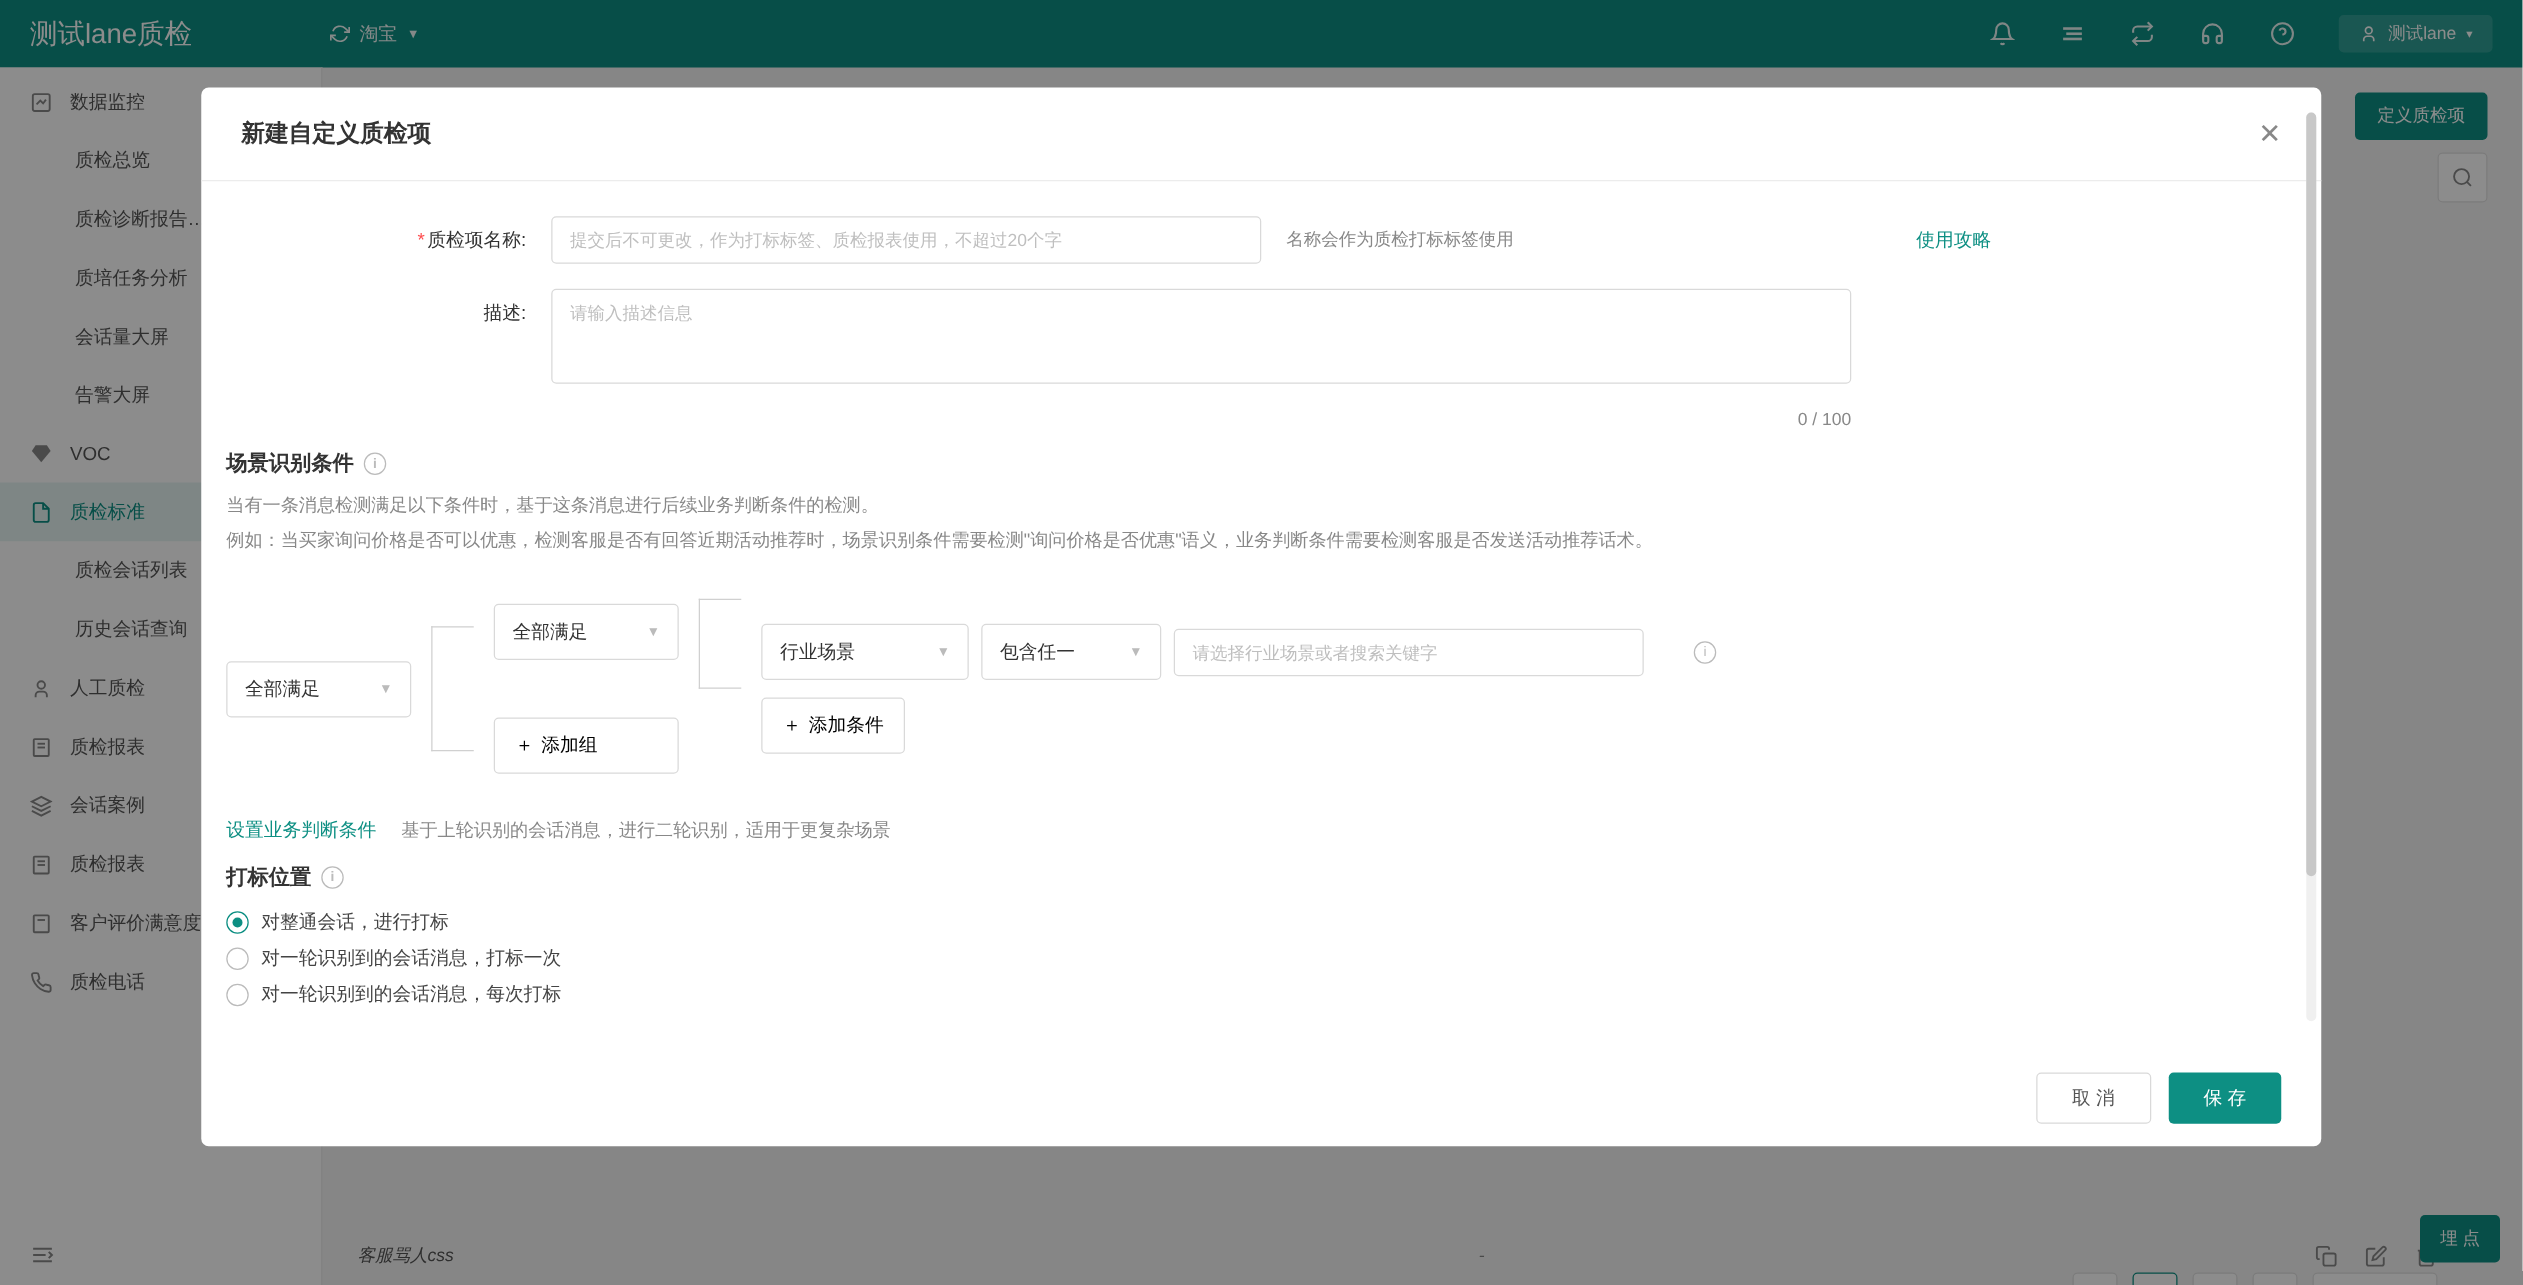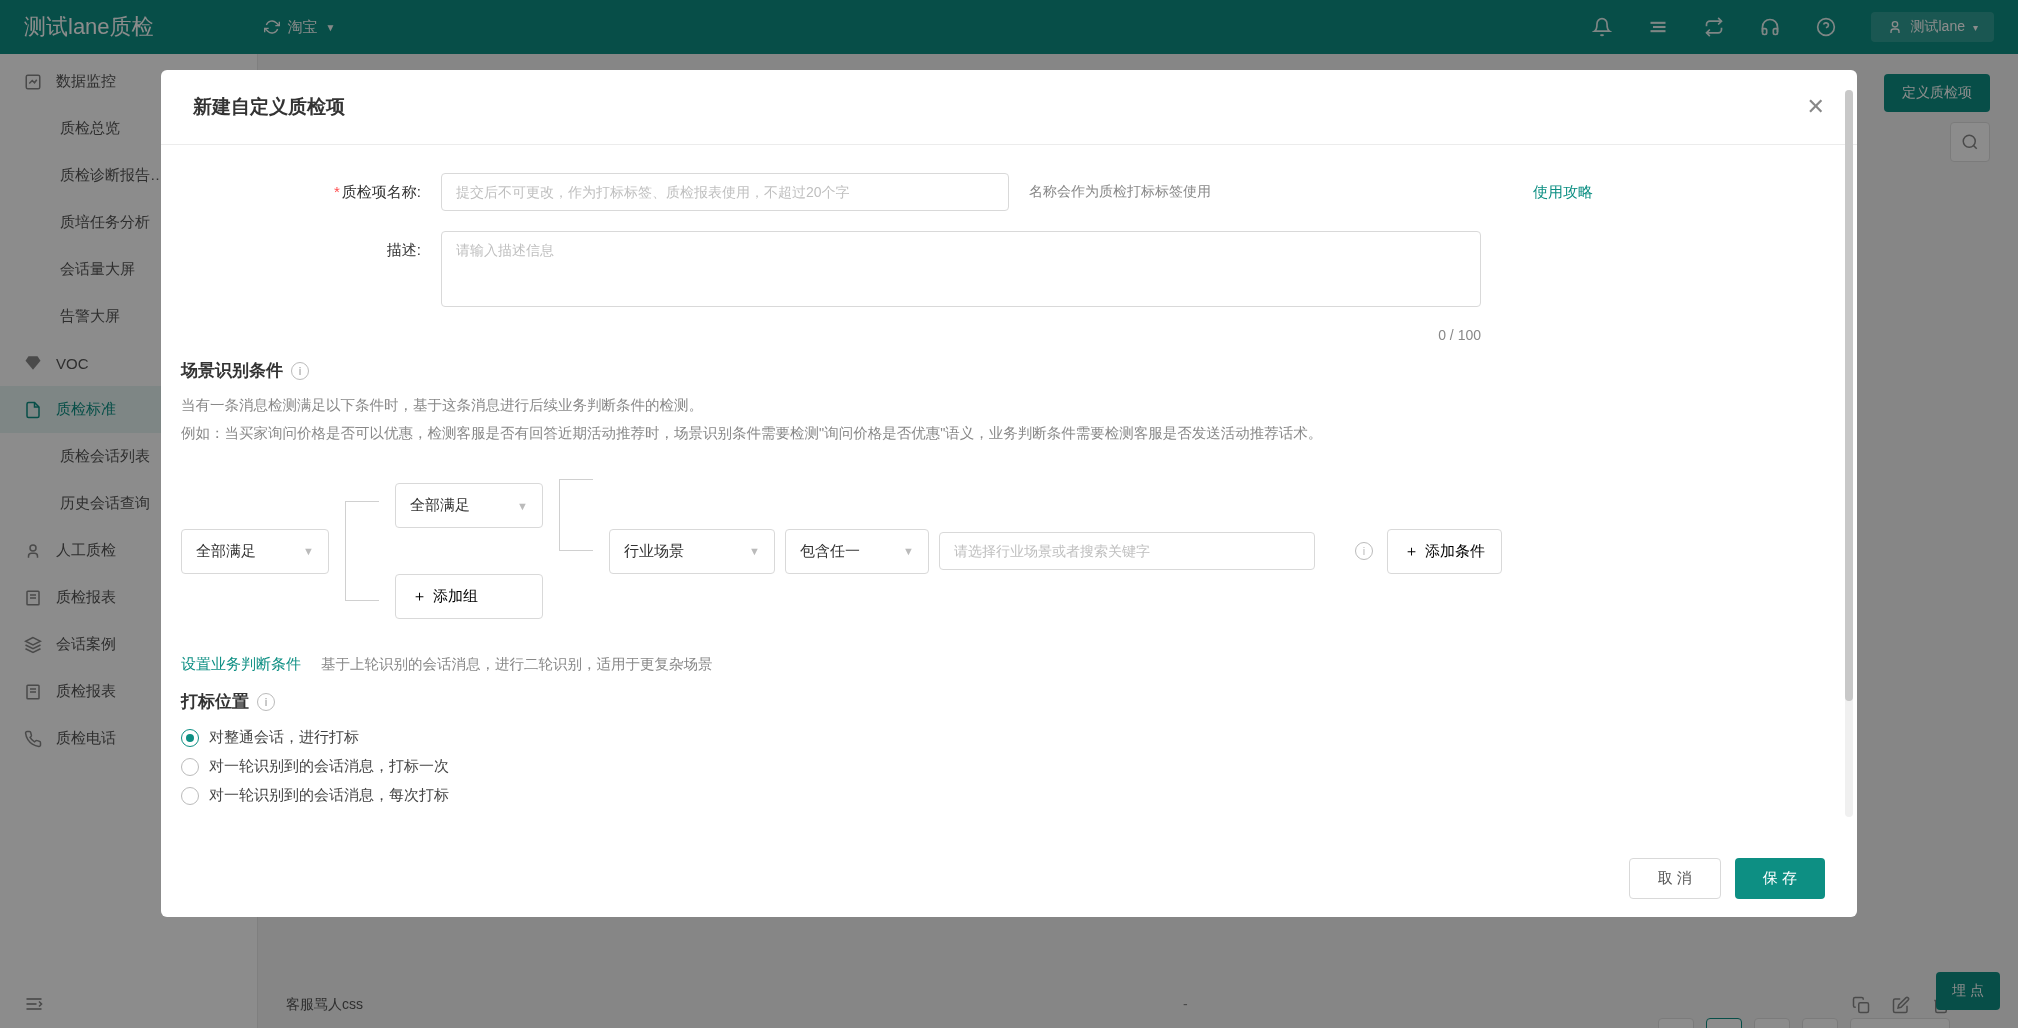--- a/index.html
+++ b/index.html
@@ -23,21 +23,21 @@
 .sb-icon { width: 18px; height: 18px; display: inline-flex; opacity: 0.7; }
 .sb-toggle { margin-top: auto; padding: 14px 24px; display: flex; align-items: center; gap: 14px; cursor: pointer; color: #888; }
 .sb-arrow { margin-left: auto; color: #aaa; font-size: 12px; }
 
 
 .main { flex: 1; position: relative; padding: 20px 28px; }
 .top-action { position: absolute; right: 28px; top: 20px; }
 .btn-primary { background: #0d8f83; color: #fff; border: none; padding: 10px 18px; border-radius: 4px; font-size: 14px; cursor: pointer; }
 .search-btn-top { position: absolute; right: 28px; top: 68px; width: 40px; height: 40px; border: 1px solid #e0e0e0; background: #fff; display: flex; align-items: center; justify-content: center; border-radius: 4px; cursor: pointer; color: #888; }
 
-.footer-ghost { position: absolute; bottom: 14px; left: 28px; right: 28px; display: flex; align-items: flex-start; color: #888; font-size: 14px; }
+.footer-ghost { position: absolute; bottom: 14px; left: 28px; right: 28px; display: flex; align-items: flex-start; color: #888; font-size: 14px; font-style: italic; }
 .row-icons { display: flex; gap: 22px; margin-left: auto; margin-right: 40px; color: #888; }
 .pager { display: flex; align-items: center; gap: 12px; }
 .pg-btn { min-width: 36px; height: 36px; border: 1px solid #e0e0e0; background: #fff; display: flex; align-items: center; justify-content: center; border-radius: 4px; cursor: pointer; font-size: 14px; }
 .pg-btn.act { border-color: #0d8f83; color: #0d8f83; }
 .pg-select { padding: 0 12px; min-width: 100px; justify-content: space-between; gap: 6px; }
 .pg-txt { font-size: 14px; color: #555; }
 
 
 .float-btn { position: fixed; right: 18px; bottom: 18px; background: #0d8f83; color: #fff; padding: 10px 16px; border-radius: 4px; font-size: 14px; cursor: pointer; }
 
@@ -64,21 +64,21 @@
 
 .section { margin: 16px 0 10px 0; }
 .section-title { font-size: 17px; font-weight: 600; display: flex; align-items: center; gap: 8px; }
 .info-ico { width: 18px; height: 18px; border: 1px solid #bbb; border-radius: 50%; display: inline-flex; align-items: center; justify-content: center; font-size: 11px; color: #bbb; cursor: pointer; }
 .section-sub { color: #888; margin-top: 10px; line-height: 1.9; font-size: 14.5px; max-width: 1320px; }
 
 .cond-tree { display: flex; align-items: center; gap: 16px; margin: 32px 0 32px 0; }
 .sel { border: 1px solid #d9d9d9; border-radius: 4px; padding: 12px 14px; min-width: 148px; display: flex; align-items: center; justify-content: space-between; background: #fff; cursor: pointer; font-size: 15px; }
 .sel .chev { color: #bbb; font-size: 11px; }
 .cond-col { display: flex; flex-direction: column; gap: 46px; position: relative; }
-.cond-col2 { display: flex; gap: 14px; }
+.cond-col2 { display: flex; flex-direction: column; gap: 14px; }
 .cond-leaf { display: flex; align-items: center; gap: 10px; }
 .inp-scene { width: 376px; }
 .add-btn { border: 1px solid #d9d9d9; border-radius: 4px; padding: 12px 16px; background: #fff; cursor: pointer; font-size: 15px; display: flex; align-items: center; gap: 6px; }
 .bracket { width: 34px; border-left: 1px solid #d0d0d0; border-top: 1px solid #d0d0d0; border-bottom: 1px solid #d0d0d0; align-self: stretch; margin: 22px 0; }
 .bracket.sm { margin: 22px 0; }
 
 .action-link { color: #0d8f83; font-size: 15px; cursor: pointer; margin-right: 20px; }
 .action-desc { color: #888; font-size: 14.5px; }
 .action-row { display: flex; align-items: center; margin: 6px 0 16px 0; }
 
@@ -238,20 +238,29 @@
       </div>
     <div class="sb-item">
         <span class="sb-icon">
           <svg width="18" height="18" viewBox="0 0 24 24" fill="none" stroke="currentColor" stroke-width="2">
             <rect x="4" y="3" width="16" height="18" rx="1"></rect>
             <line x1="8" y1="8" x2="16" y2="8"></line>
             <line x1="8" y1="12" x2="16" y2="12"></line>
           </svg>
         </span>
         <span>质检报表</span>
+      </div>
+    <div class="sb-item">
+        <span class="sb-icon">
+          <svg width="18" height="18" viewBox="0 0 24 24" fill="none" stroke="currentColor" stroke-width="2">
+            <rect x="4" y="3" width="16" height="18" rx="1"></rect>
+            <line x1="8" y1="8" x2="16" y2="8"></line>
+          </svg>
+        </span>
+        <span>客户评价满意度</span>
       </div>
     <div class="sb-item" style="padding-bottom:8px">
         <span class="sb-icon">
           <svg width="18" height="18" viewBox="0 0 24 24" fill="none" stroke="currentColor" stroke-width="2">
             <path d="M22 16.92v3a2 2 0 01-2.18 2 19.79 19.79 0 01-8.63-3.07 19.5 19.5 0 01-6-6 19.79 19.79 0 01-3.07-8.67A2 2 0 014.11 2h3a2 2 0 012 1.72 12.84 12.84 0 00.7 2.81 2 2 0 01-.45 2.11L8.09 9.91a16 16 0 006 6l1.27-1.27a2 2 0 012.11-.45 12.84 12.84 0 002.81.7A2 2 0 0122 16.92z"></path>
           </svg>
         </span>
         <span>质检电话</span>
         <span class="sb-arrow">⌄</span>
       </div>

